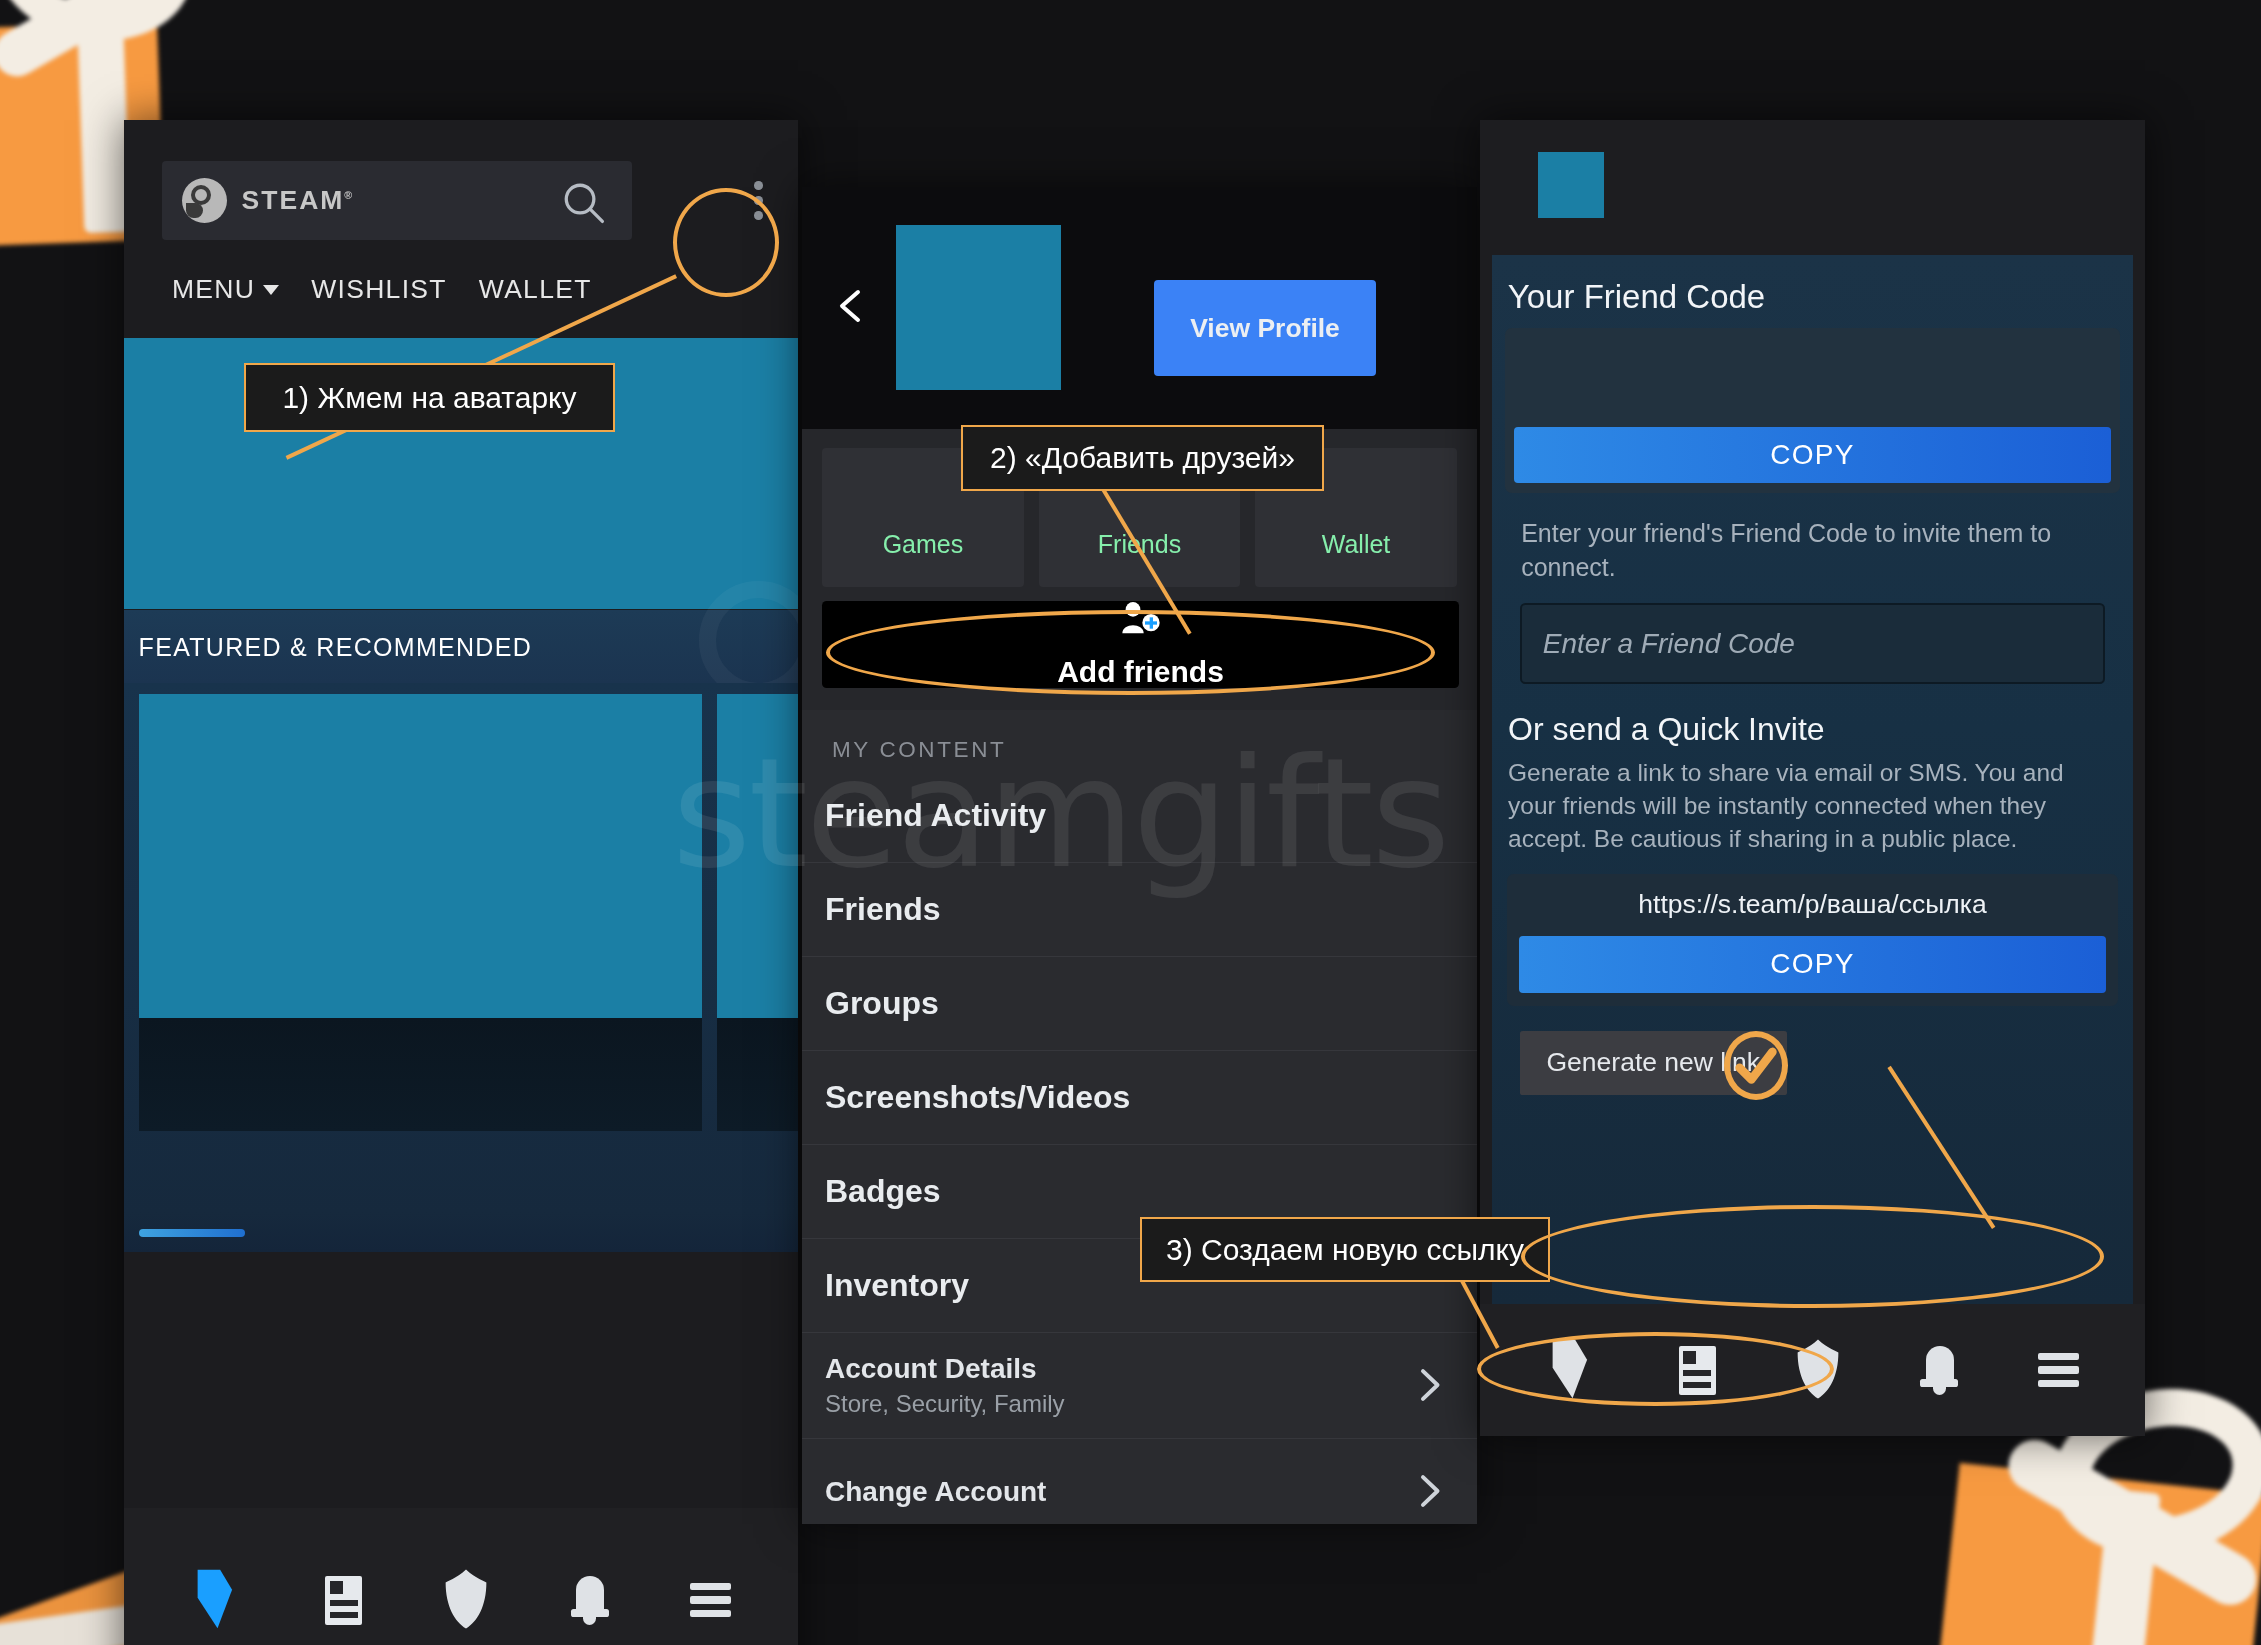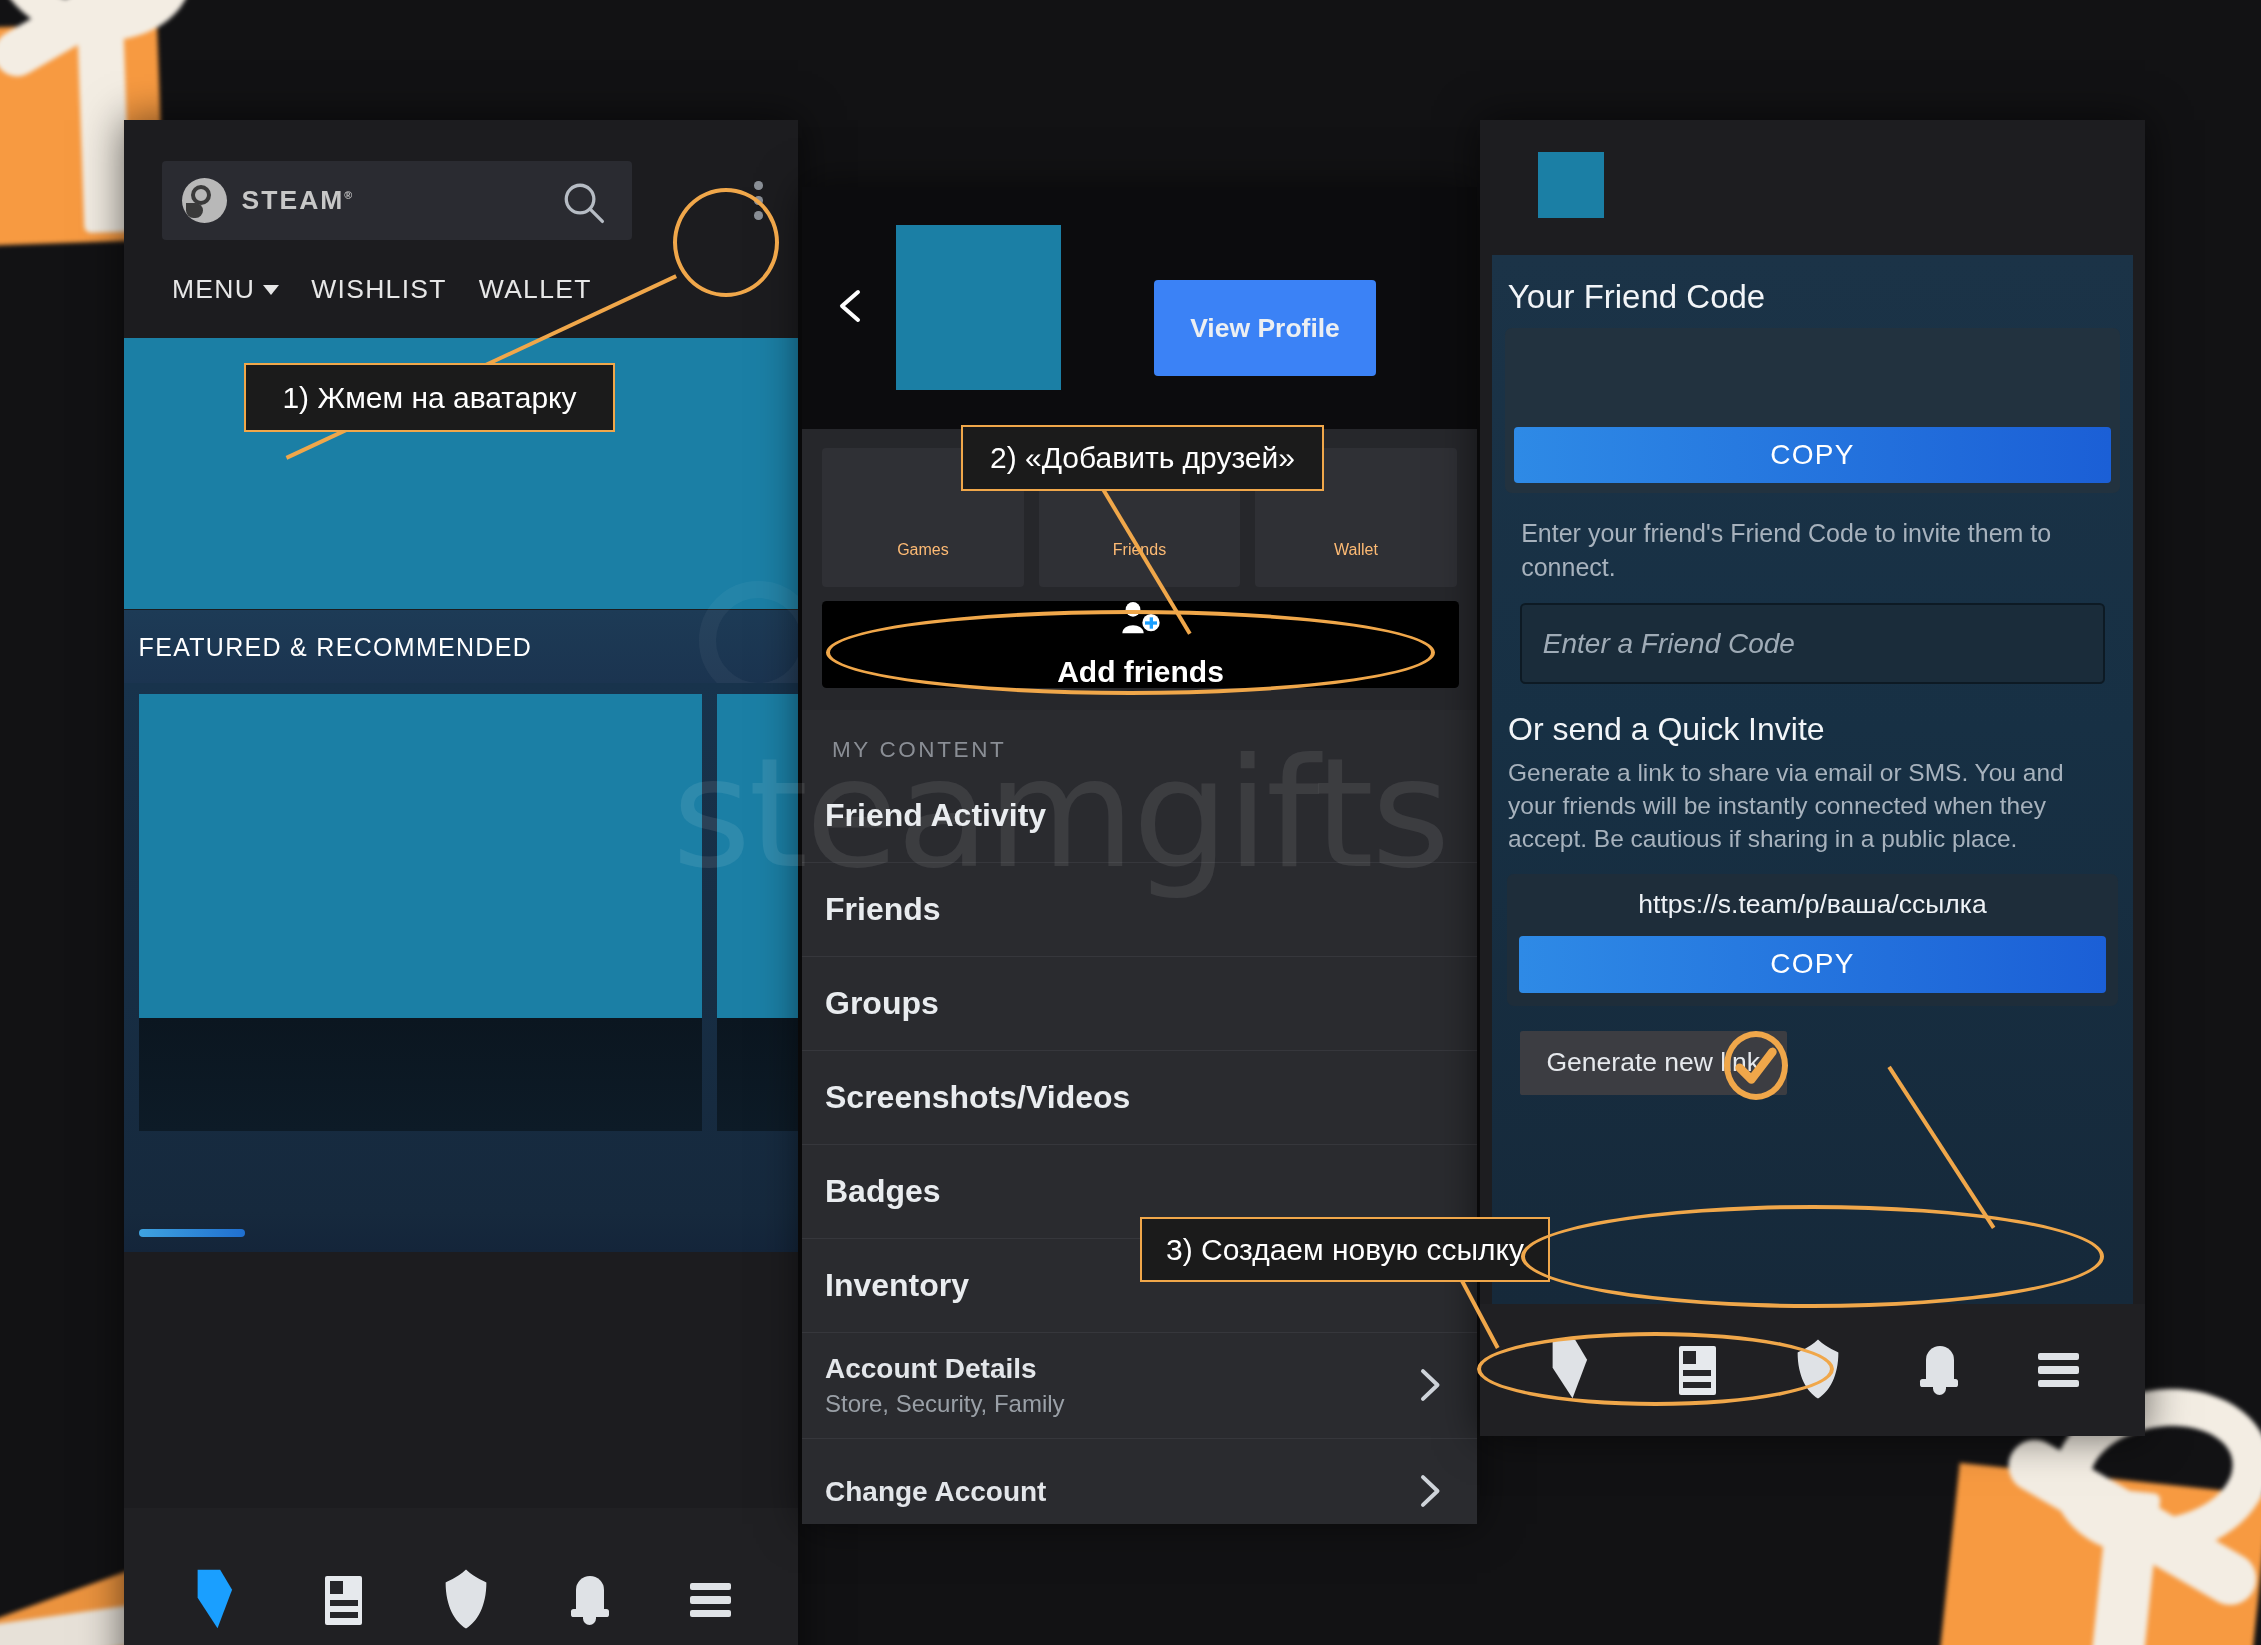--- a/index.html
+++ b/index.html
@@ -102,21 +102,21 @@
   #mid-back { position:absolute; left:32px; top:101px; width:36px; height:36px; }
   #mid-avatar { position:absolute; left:94px; top:38px; width:165px; height:165px; background:#1b7fa5; }
   #view-profile { position:absolute; left:304px; top:93px; width:222px; height:96px; background:#3b82f6;
         border-radius:4px; display:flex; align-items:center; justify-content:center;margin-left:48px; }
   #view-profile span { color:#eceff2; font-size:26.5px; font-weight:700; }
 
   #mid-tabs { position:absolute; left:0; top:261px; width:100%; height:139px;
         display:flex; gap:14.6px; padding:0 20px; }
   .mid-tab { flex:1; background:#2f3035; border-radius:4px; display:flex; align-items:flex-end;
         justify-content:center; padding-bottom:28px; }
-  .mid-tab span { color:#fdba74; font-size:16px;text-align:center; }
+  .mid-tab span { color:#86efac; font-size:25px;text-align:center; }
   #add-friends-btn { position:absolute; left:20px; top:414px; width:637px; height:87px;
         background:#000000; border-radius:4.6px; display:flex; align-items:center; justify-content:center; gap:17px;flex-direction:column; }
   #add-friends-btn .label { color:#ffffff; font-size:30px; font-weight:700; }
   #mid-menu { position:absolute; left:0; top:523px; width:100%; bottom:0; background:#2a2b2f; }
   #my-content-label { padding:26.5px 0 6.6px 30px; color:#8a8e95; font-size:22.5px; letter-spacing:2.6px; }
   .menu-row { height:94px; display:flex; align-items:center; padding-left:23px;
         border-bottom:1.3px solid #36373c; position:relative; }
   .menu-row .txt { color:#e9ecef; font-size:32px; font-weight:700; }
   .menu-row.with-sub { height:106px; flex-direction:column; align-items:flex-start; justify-content:center; gap:5.3px; }
   .menu-row .main { color:#e3e6ea; font-size:28px; font-weight:700; }

